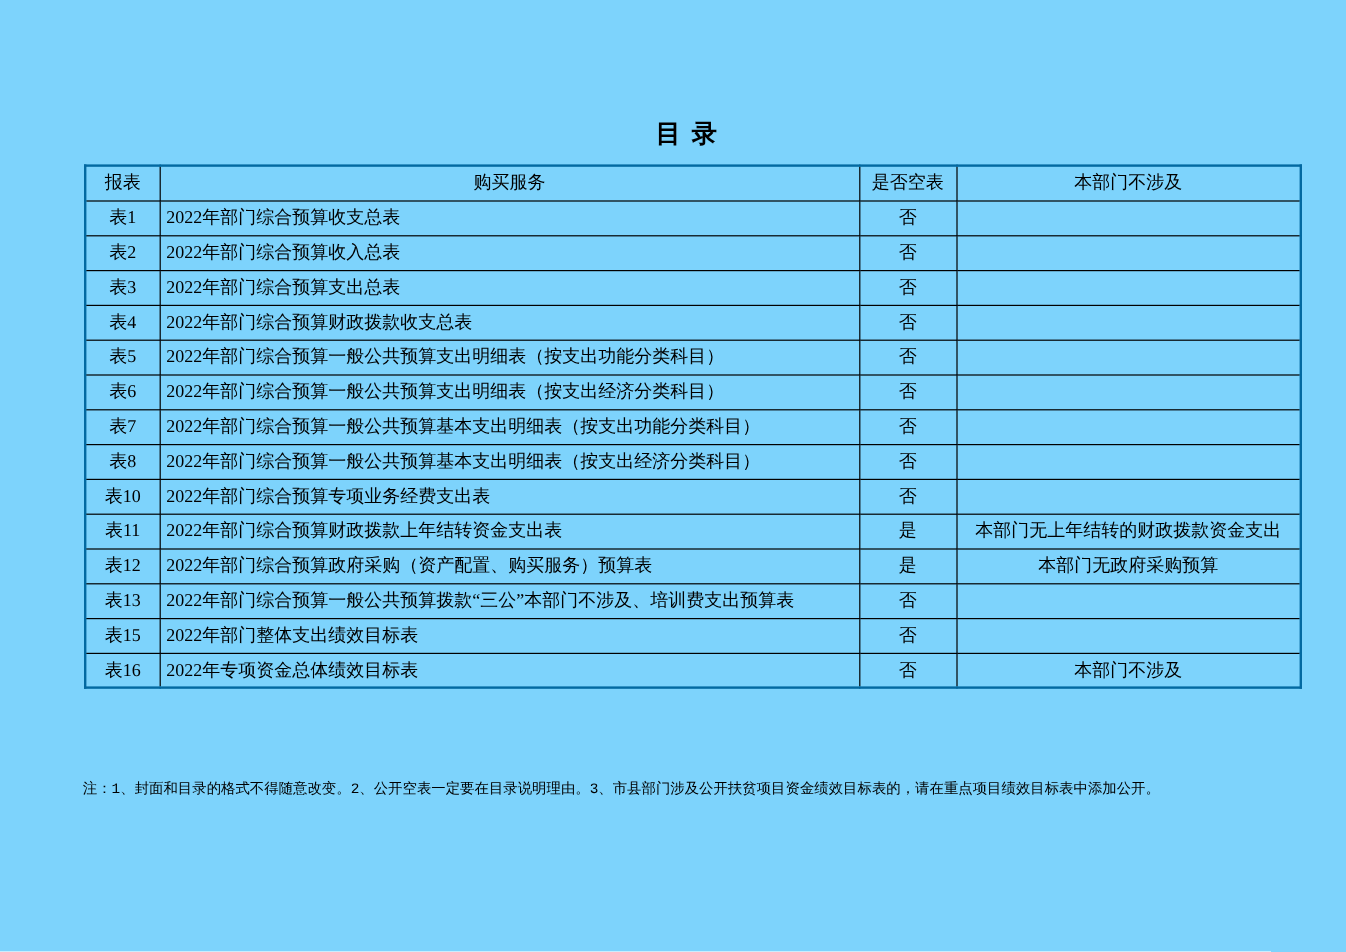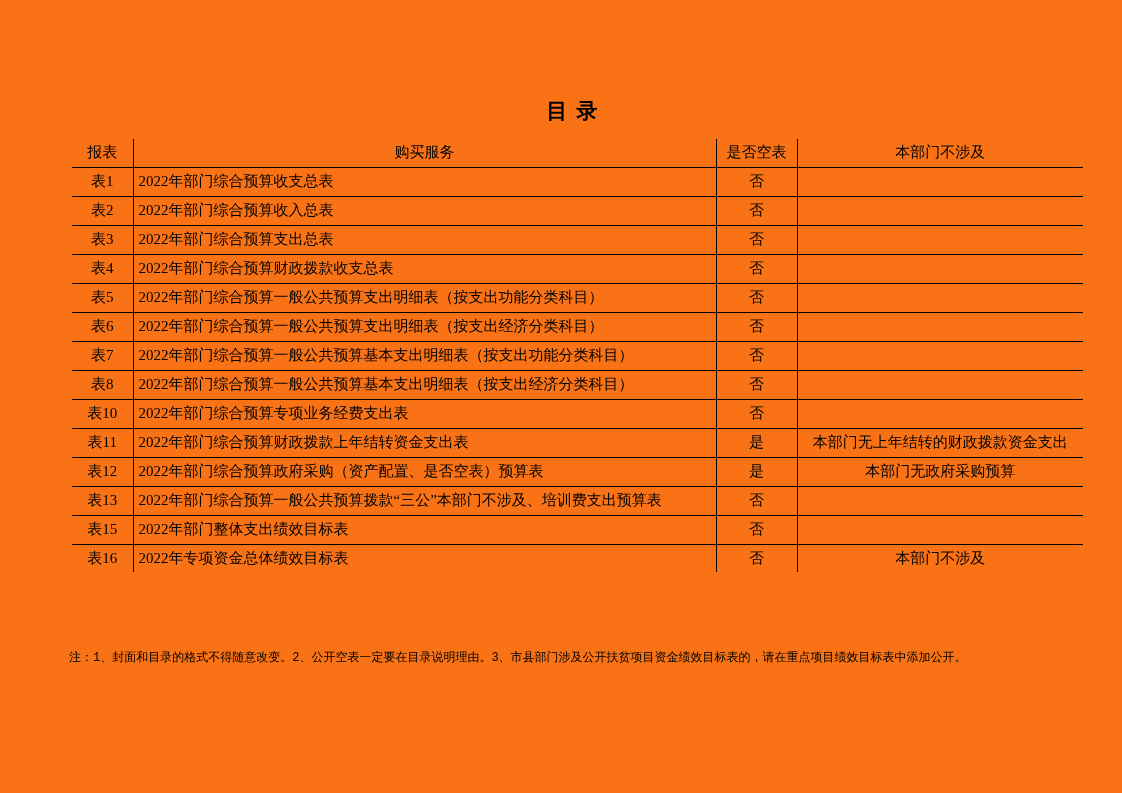--- a/index.html
+++ b/index.html
@@ -5,42 +5,42 @@
   * { margin: 0; padding: 0; box-sizing: border-box; }
   html, body { background: #ffffff; }
   body {
     font-family: "Liberation Serif", "DejaVu Serif", serif;
     color: #000000;
   }
   .page {
     position: relative;
     width: 1122px;
     height: 793px;
-    background: #f97316;
+    background: #7dd3fc;
     overflow: hidden;
   }
   .doc-title {
     position: absolute;
     top: 97px;
     left: 70px;
     width: 1013px;
     text-align: center;
     font-size: 21px;
     font-weight: bold;
     letter-spacing: 9px;
     color: #000000;
   }
   table.toc {
     position: absolute;
     top: 137px;
     left: 70px;
     width: 1013px;
     border-collapse: collapse;
     table-layout: fixed;
-    border: 2px solid #f97316;
+    border: 2px solid #0369a1;
   }
   table.toc th, table.toc td {
     border: 1.5px solid #000000;
     height: 29px;
     font-size: 15px;
     font-weight: normal;
     text-align: center;
     vertical-align: middle;
     padding: 0 2px;
     overflow: hidden;
@@ -146,21 +146,21 @@
           <td class="c-reason"></td>
         </tr>
         <tr>
           <td class="c-id">表11</td>
           <td class="c-name">2022年部门综合预算财政拨款上年结转资金支出表</td>
           <td class="c-flag">是</td>
           <td class="c-reason">本部门无上年结转的财政拨款资金支出</td>
         </tr>
         <tr>
           <td class="c-id">表12</td>
-          <td class="c-name">2022年部门综合预算政府采购（资产配置、是否空表）预算表</td>
+          <td class="c-name">2022年部门综合预算政府采购（资产配置、购买服务）预算表</td>
           <td class="c-flag">是</td>
           <td class="c-reason">本部门无政府采购预算</td>
         </tr>
         <tr>
           <td class="c-id">表13</td>
           <td class="c-name">2022年部门综合预算一般公共预算拨款“三公”本部门不涉及、培训费支出预算表</td>
           <td class="c-flag">否</td>
           <td class="c-reason"></td>
         </tr>
         <tr>

